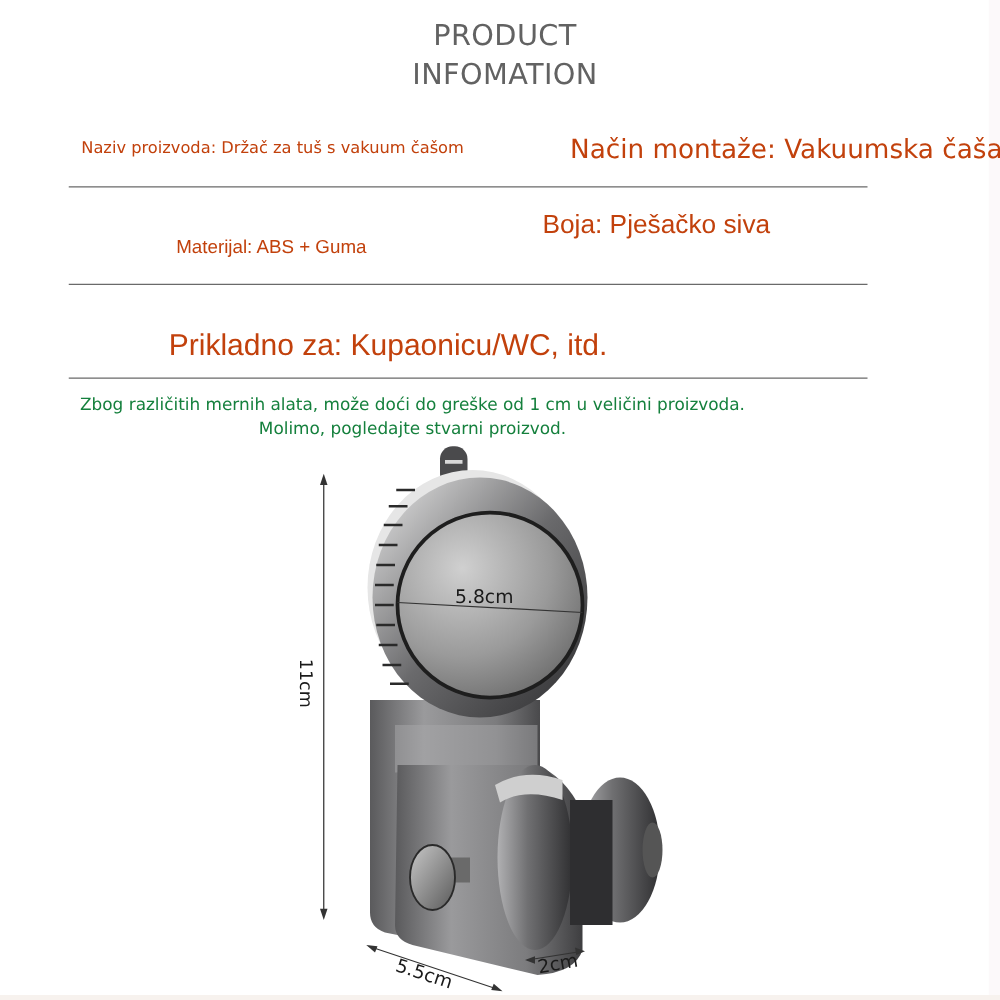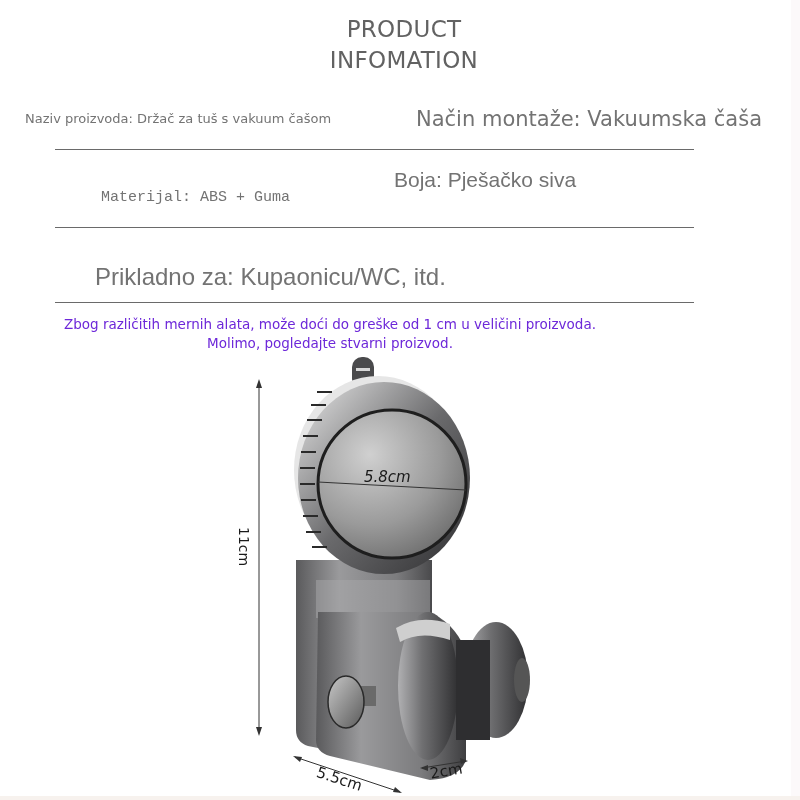--- a/index.html
+++ b/index.html
@@ -5,37 +5,37 @@
     * { margin: 0; padding: 0; box-sizing: border-box; }
     html, body { width: 800px; height: 800px; background: #ffffff; overflow: hidden; }
     body { position: relative; font-family: "DejaVu Sans", sans-serif; color: #6e6e6e; }
     .right-strip { position: absolute; right: 0; top: 0; width: 9px; height: 800px; background: #fcf9fa; }
     .bottom-strip { position: absolute; left: 0; bottom: 0; width: 800px; height: 4px; background: #f7f2ee; }
 
     .title { position: absolute; left: 4px; width: 800px; text-align: center; font-family: "DejaVu Sans", sans-serif; font-size: 23px; color: #626262; letter-spacing: 0.3px; }
     .title.l1 { top: 16px; }
     .title.l2 { top: 47px; }
 
-    .spec { position: absolute; white-space: nowrap; color: #737373; }
+    .spec { position: absolute; white-space: nowrap; color: #c2410c; margin-left: 40px; }
     .spec.name { left: 25px; top: 111px; font-size: 13px; }
     .spec.mount { left: 416px; top: 107px; font-size: 21px; }
-    .spec.material { left: 101px; top: 189px; font-size: 15px; font-family: Liberation Mono, monospace; }
+    .spec.material { left: 101px; top: 189px; font-size: 15px; font-family: Liberation Sans, sans-serif; }
     .spec.color { left: 394px; top: 168px; font-size: 21px; font-family: "Liberation Sans", sans-serif; }
     .spec.usage { left: 95px; top: 263px; font-size: 24px; font-family: "Liberation Sans", sans-serif; }
 
     .rule { position: absolute; left: 55px; width: 639px; height: 1px; background: #6a6a6a; }
     .rule.r1 { top: 149px; }
     .rule.r2 { top: 227px; }
     .rule.r3 { top: 302px; }
 
-    .note { position: absolute; left: 40px; width: 580px; top: 315px; text-align: center; font-size: 13.5px; line-height: 19px; color: #6d28d9; font-family: "DejaVu Sans", sans-serif; }
+    .note { position: absolute; left: 40px; width: 580px; top: 315px; text-align: center; font-size: 13.5px; line-height: 19px; color: #15803d; font-family: "DejaVu Sans", sans-serif; }
 
     .product { position: absolute; left: 0; top: 0; width: 800px; height: 800px; }
     .dim-label { position: absolute; font-family: "DejaVu Sans", sans-serif; color: #1a1a1a; white-space: nowrap; }
-    .dim-label.d58 { left: 364px; top: 468px; font-size: 15px; font-style: italic; }
+    .dim-label.d58 { left: 364px; top: 468px; font-size: 15px; }
     .dim-label.d11 { left: 232px; top: 548px; font-size: 14px; transform: rotate(90deg); transform-origin: left top; left: 252px; top: 527px; }
     .dim-label.d55 { left: 316px; top: 770px; font-size: 15px; transform: rotate(18deg); }
     .dim-label.d2 { left: 430px; top: 762px; font-size: 15px; transform: rotate(-10deg); }
   </style>
 </head>
 <body>
 
 <div class="right-strip"></div>
 <div class="bottom-strip"></div>
 

